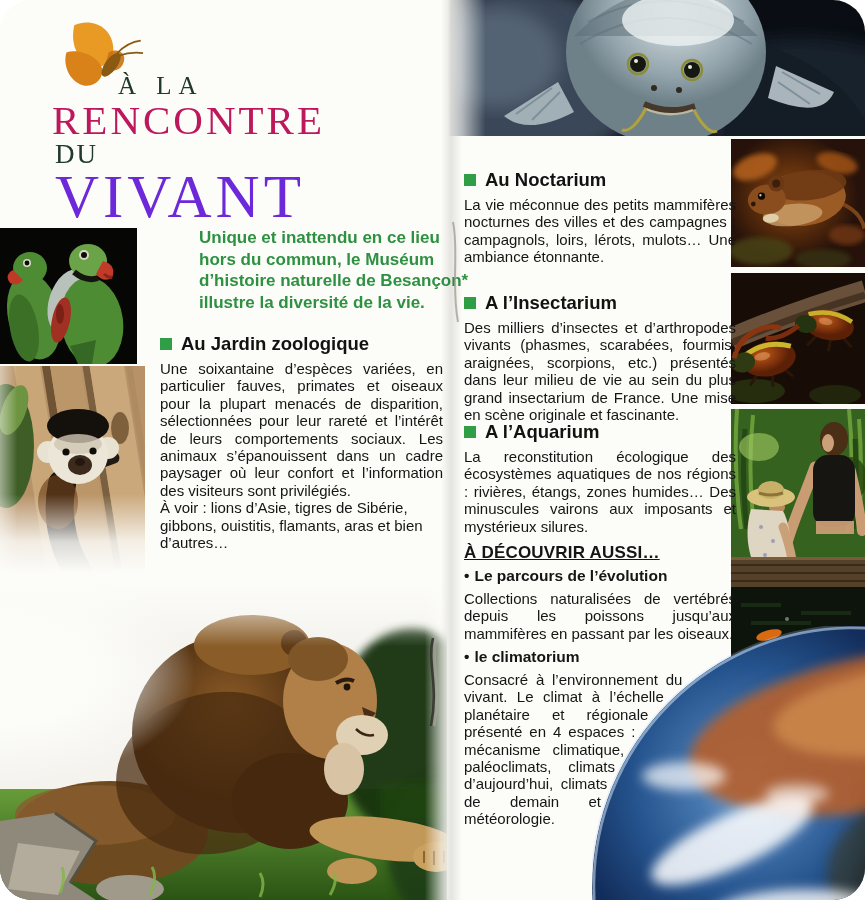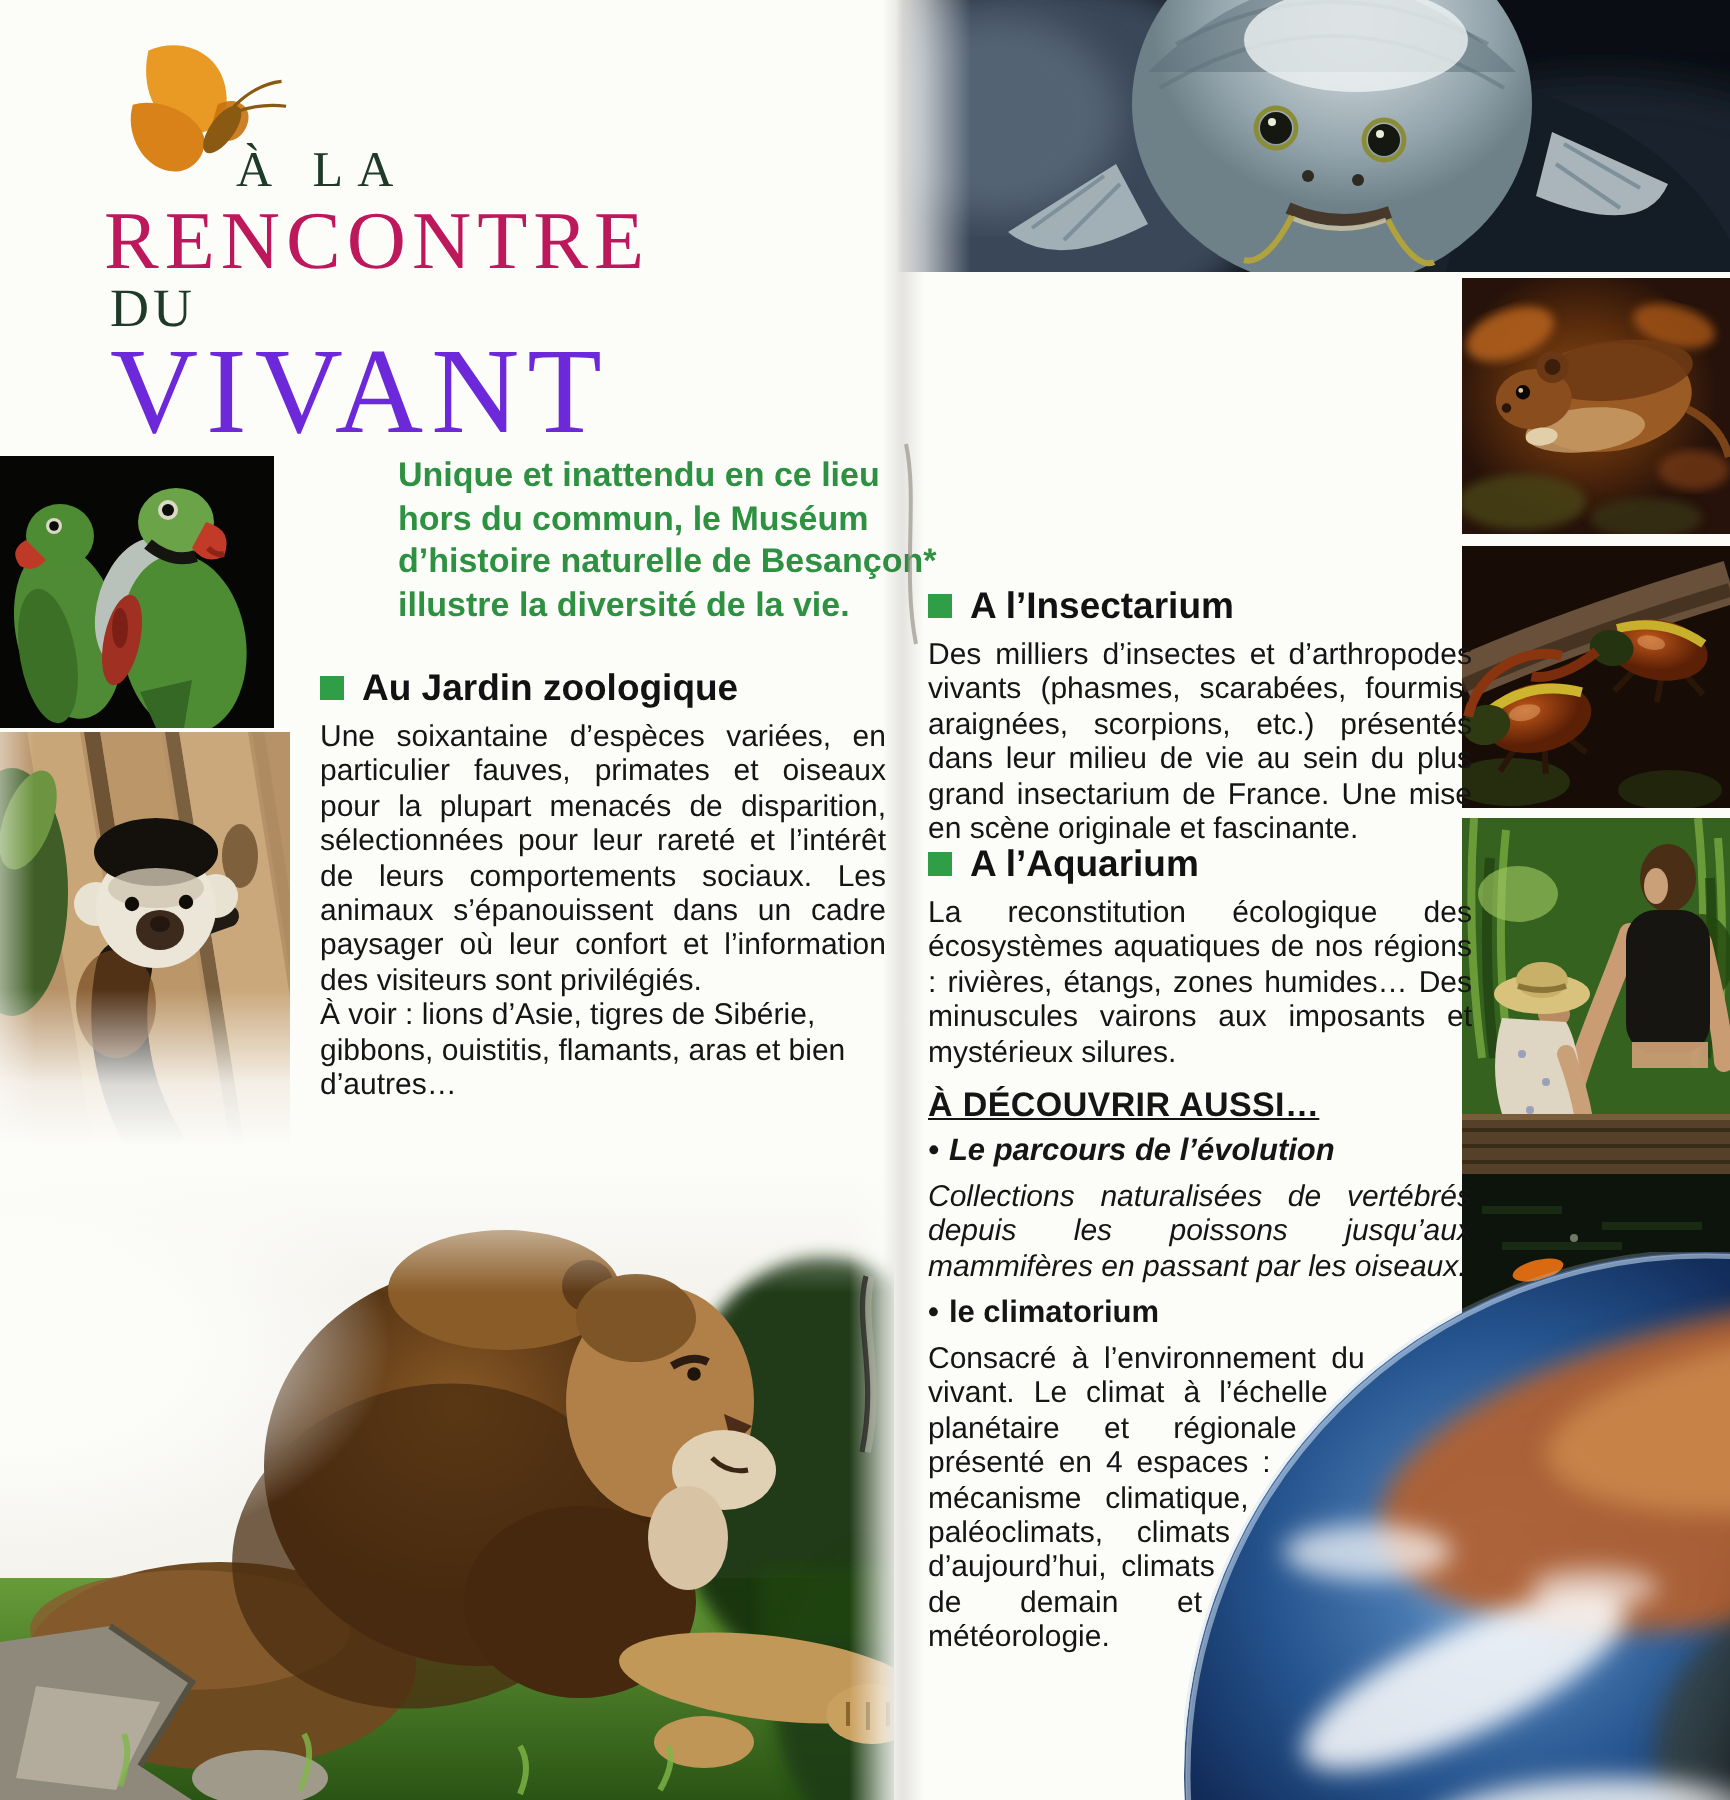--- a/index.html
+++ b/index.html
@@ -1,17 +1,17 @@
 <!DOCTYPE html>
 <html><head>
 <meta charset="utf-8">
 <style>
   html,body{margin:0;padding:0;}
   .page{position:relative;width:865px;height:900px;background:#fcfcf9;overflow:hidden;
-        font-family:"Liberation Sans",sans-serif;color:#151515;}
+        font-family:"Liberation Sans",sans-serif;color:#151515;border-radius:32px;}
   .abs{position:absolute;}
 
   
   .title{left:52px;top:72px;width:360px;font-family:"Liberation Serif",serif;}
   .t1{font-size:25px;letter-spacing:7px;margin-left:66px;color:#203a29;}
   .t2{font-size:41px;letter-spacing:3px;color:#be185d;margin-top:0px;line-height:1.0;}
   .t3{display:flex;align-items:baseline;margin-left:3px;margin-top:-2px;flex-direction:column;}
   .du{font-size:27px;letter-spacing:2px;color:#203a29;margin-right:7px;}
   .vivant{font-size:61px;letter-spacing:4px;color:#6d28d9;line-height:.9;}
 
@@ -21,21 +21,21 @@
   .tblock{width:272px;}
   .h{display:flex;align-items:center;gap:9px;font-weight:bold;font-size:18.5px;color:#121212;}
   .sq{width:12px;height:12px;background:#2f9e47;flex:0 0 auto;}
   .body{font-size:15px;line-height:17.4px;margin-top:5px;text-align:justify;}
   .body.last-left{text-align:left;}
   .zoo{left:160px;top:333px;width:283px;}
   .sec-noct{left:464px;top:169px;}
   .sec-insect{left:464px;top:292px;}
   .sec-aqua{left:464px;top:421px;}
   .discover-h{left:464px;top:543px;width:272px;font-weight:bold;font-size:17px;letter-spacing:.2px;text-decoration:underline;}
-  .parcours{left:464px;top:567px;font-style:italic;}
+  .parcours{left:464px;top:567px;}
   .climato{left:464px;top:648px;width:276px;}
   .bline{font-size:15.5px;font-weight:bold;}
   .bline .dot{margin-right:5px;}
   .earth-spacer{float:right;width:170px;height:240px;
     shape-outside:circle(265px at 287px 222px);shape-margin:4px;}
 
   
   .photo{overflow:hidden;}
   .photo svg{display:block;}
   .photo-parrots{left:0;top:228px;width:137px;height:136px;}
@@ -353,20 +353,27 @@
       <rect y="178" width="134" height="78" fill="#0d140b"></rect>
       <path d="M10,196 h40 M70,204 h50 M20,214 h60 M90,224 h36" stroke="#22391a" stroke-width="4" opacity=".6"></path>
       <ellipse cx="38" cy="226" rx="13" ry="5" transform="rotate(-14 38 226)" fill="#d96a12"></ellipse>
       <ellipse cx="72" cy="239" rx="11" ry="4.5" fill="#e8851f"></ellipse>
       <ellipse cx="24" cy="246" rx="9" ry="4" fill="#c55a10"></ellipse>
       <circle cx="100" cy="240" r="2" fill="#cfe0c0" opacity=".6"></circle>
         <circle cx="56" cy="210" r="2" fill="#cfe0c0" opacity=".5"></circle>
     </svg>
   </div>
 
+  <div class="abs tblock sec-noct">
+    <div class="h">
+      <span class="sq"></span>
+      <span>Au Noctarium</span>
+    </div>
+    <div class="body">La vie méconnue des petits mammifères nocturnes des villes et des campagnes : campagnols, loirs, lérots, mulots… Une ambiance étonnante.</div>
+  </div>
 
   <div class="abs tblock sec-insect">
     <div class="h">
       <span class="sq"></span>
       <span>A l’Insectarium</span>
     </div>
     <div class="body">Des milliers d’insectes et d’arthropodes vivants (phasmes, scarabées, fourmis, araignées, scorpions, etc.) présentés dans leur milieu de vie au sein du plus grand insectarium de France. Une mise en scène originale et fascinante.</div>
   </div>
 
   <div class="abs tblock sec-aqua">

